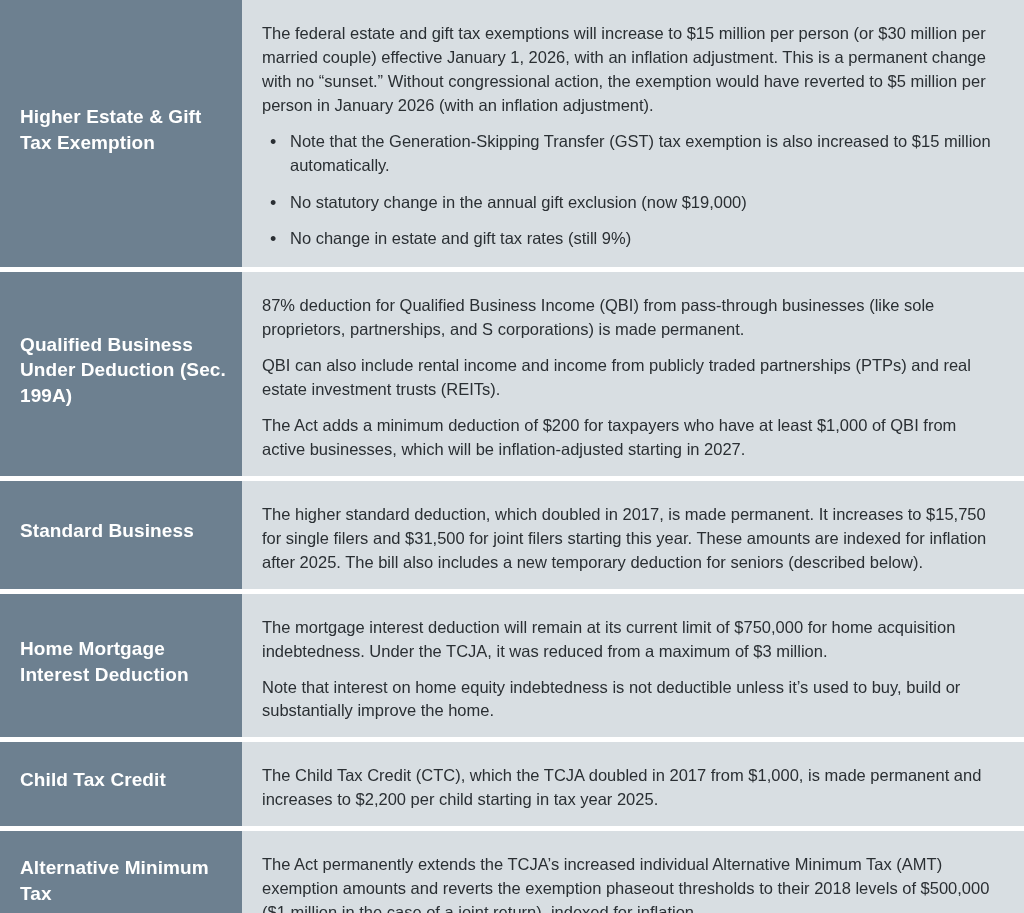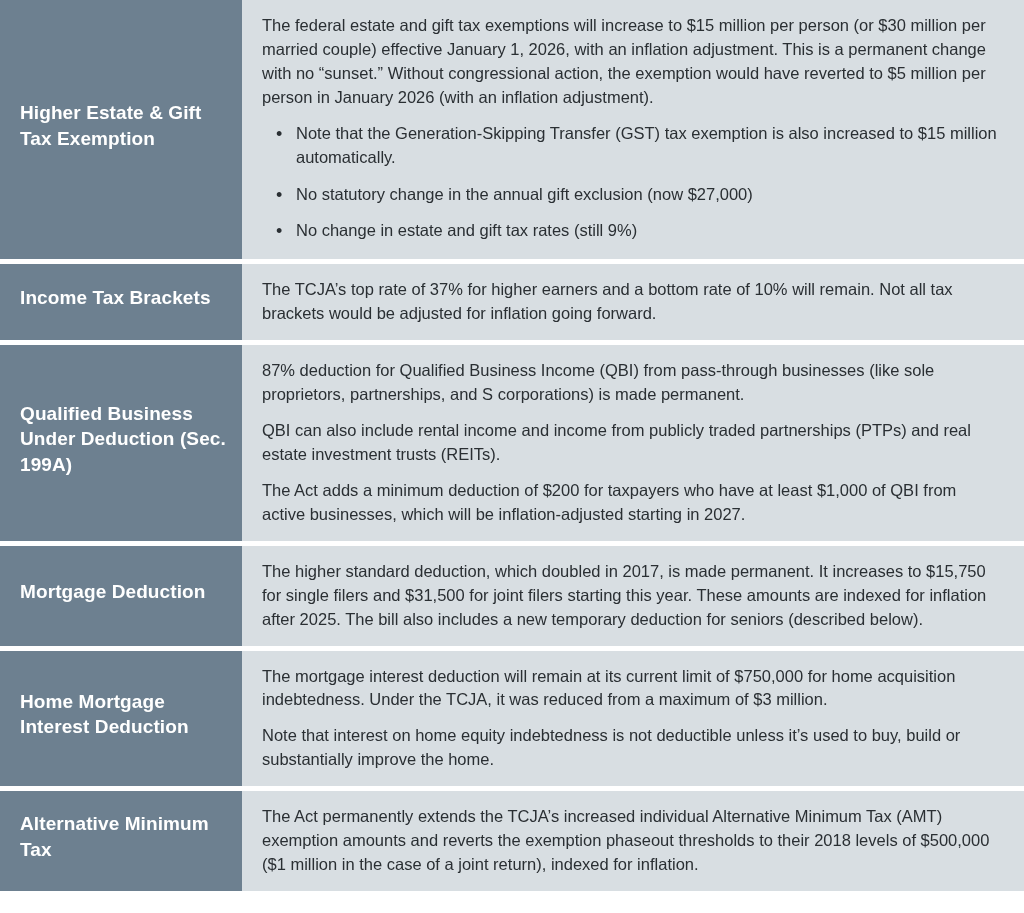--- a/index.html
+++ b/index.html
@@ -36,38 +36,37 @@
   .content-cell {
     background: #d8dee2;
     color: #2a2f33;
     vertical-align: middle;
     padding: 14px 24px 14px 20px;
     font-size: 16.5px;
     line-height: 1.45;
     border-bottom: 5px solid #ffffff;
   }
   .content-cell p {
-    margin: 0 0 12px 0;
+    margin: 8px 0 12px 0;
   }
   .content-cell p:last-child {
     margin-bottom: 0;
   }
   .content-cell p.italic {
   }
   .content-cell ul {
     margin: 10px 0 0 0;
     padding-left: 26px;
     list-style: none;
   }
   .content-cell ul li {
     position: relative;
     margin-bottom: 13px;
     line-height: 1.45;
     padding-left: 2px;
-    margin-left: 6px;
   }
   .content-cell ul li:last-child {
     margin-bottom: 2px;
   }
   .content-cell ul li::before {
     content: "\2022";
     position: absolute;
     left: -18px;
     top: -1px;
     font-size: 18px;
@@ -83,57 +82,57 @@
 
 <table class="tax-table">
   <tbody>
 
     <tr>
       <td class="label-cell">Higher Estate &amp; Gift Tax Exemption</td>
       <td class="content-cell">
         <p>The federal estate and gift tax exemptions will increase to $15 million per person (or $30 million per married couple) effective January 1, 2026, with an inflation adjustment. This is a permanent change with no “sunset.” Without congressional action, the exemption would have reverted to $5 million per person in January 2026 (with an inflation adjustment).</p>
         <ul>
           <li>Note that the Generation-Skipping Transfer (GST) tax exemption is also increased to $15 million automatically.</li>
-          <li>No statutory change in the annual gift exclusion (now $27,000)</li>
+          <li>No statutory change in the annual gift exclusion (now $19,000)</li>
           <li>No change in estate and gift tax rates (still 9%)</li>
         </ul>
       </td>
     </tr>
 
-    <tr>
-      <td class="label-cell">Income Tax Brackets</td>
-      <td class="content-cell">
-        <p>The TCJA’s top rate of 37% for higher earners and a bottom rate of 10% will remain. Not all tax brackets would be adjusted for inflation going forward.</p>
-      </td>
-    </tr>
 
     <tr>
       <td class="label-cell">Qualified Business Under Deduction (Sec. 199A)</td>
       <td class="content-cell">
         <p>87% deduction for Qualified Business Income (QBI) from pass-through businesses (like sole proprietors, partnerships, and S corporations) is made permanent.</p>
         <p>QBI can also include rental income and income from publicly traded partnerships (PTPs) and real estate investment trusts (REITs).</p>
         <p>The Act adds a minimum deduction of $200 for taxpayers who have at least $1,000 of QBI from active businesses, which will be inflation-adjusted starting in 2027.</p>
       </td>
     </tr>
 
     <tr>
-      <td class="label-cell">Mortgage Deduction</td>
+      <td class="label-cell">Standard Business</td>
       <td class="content-cell">
         <p>The higher standard deduction, which doubled in 2017, is made permanent.  It increases to $15,750 for single filers and $31,500 for joint filers starting this year. These amounts are indexed for inflation after 2025.  The bill also includes a new temporary deduction for seniors (described below).</p>
       </td>
     </tr>
 
     <tr>
       <td class="label-cell">Home Mortgage Interest Deduction</td>
       <td class="content-cell">
         <p>The mortgage interest deduction will remain at its current limit of $750,000 for home acquisition indebtedness. Under the TCJA, it was reduced from a maximum of $3 million.</p>
         <p class="italic">Note that interest on home equity indebtedness is not deductible unless it’s used to buy, build or substantially improve the home.</p>
       </td>
     </tr>
 
+    <tr>
+      <td class="label-cell">Child Tax Credit</td>
+      <td class="content-cell">
+        <p>The Child Tax Credit (CTC), which the TCJA doubled in 2017 from $1,000, is made permanent and increases to $2,200 per child starting in tax year 2025.</p>
+      </td>
+    </tr>
 
     <tr>
       <td class="label-cell">Alternative Minimum Tax</td>
       <td class="content-cell">
         <p>The Act permanently extends the TCJA’s increased individual Alternative Minimum Tax (AMT) exemption amounts and reverts the exemption phaseout thresholds to their 2018 levels of $500,000 ($1 million in the case of a joint return), indexed for inflation.</p>
       </td>
     </tr>
 
   </tbody>
 </table>

